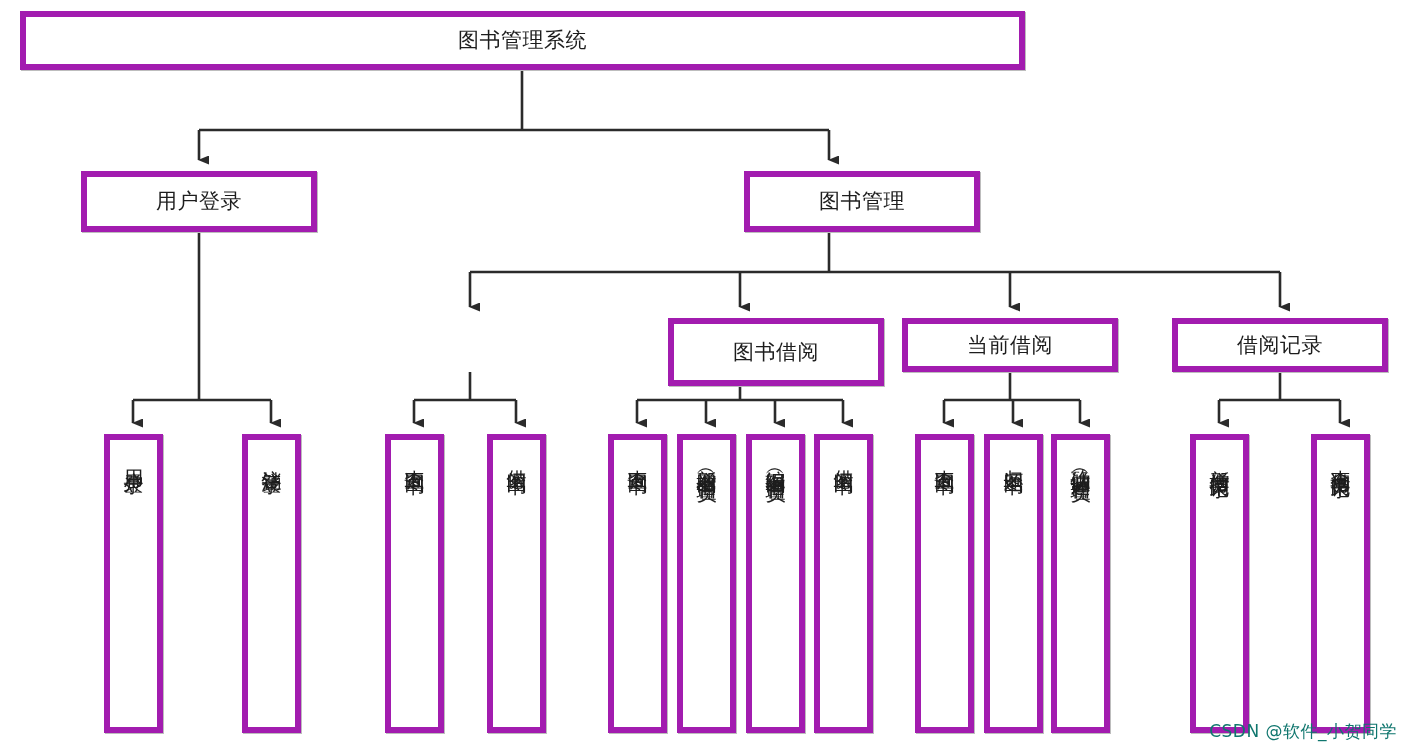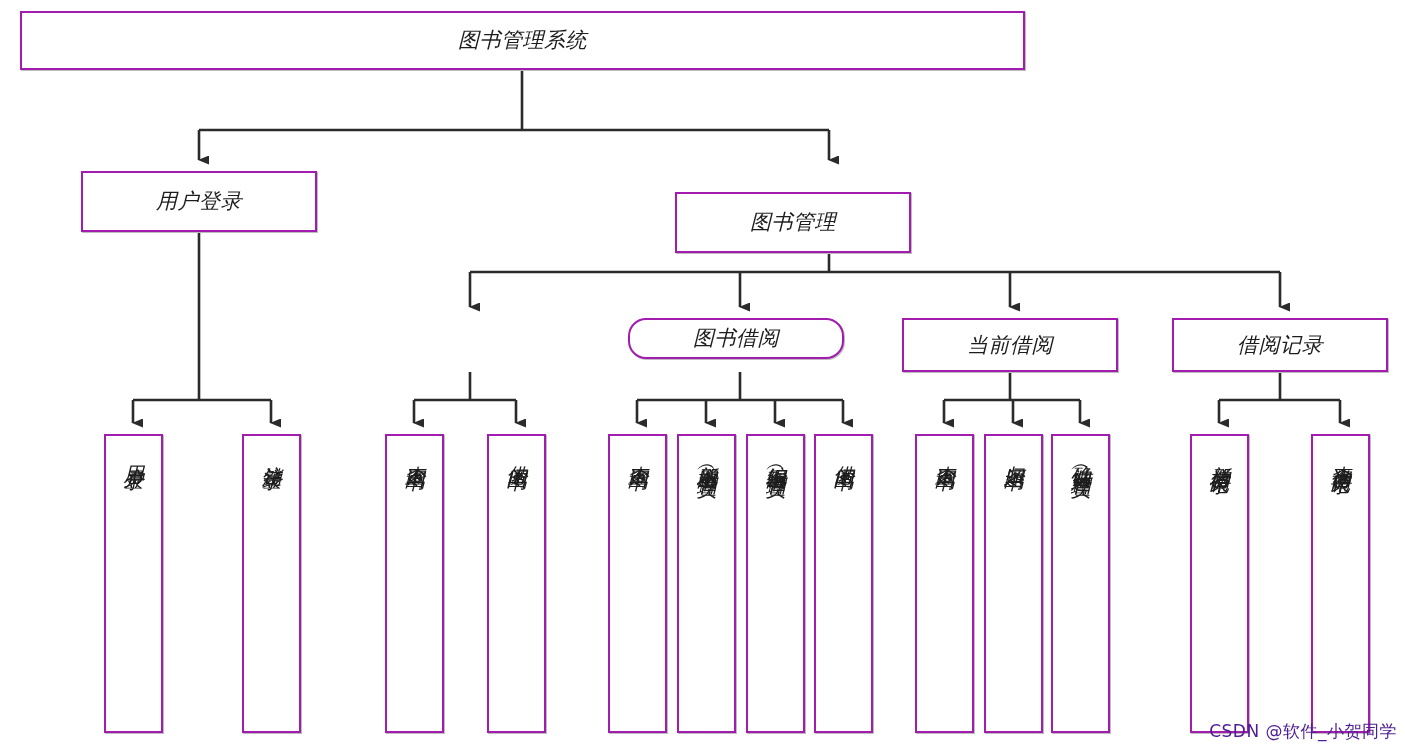--- a/index.html
+++ b/index.html
@@ -23,27 +23,26 @@
     left: 0;
     top: 0;
     width: 1405px;
     height: 747px;
     pointer-events: none;
   }
   .node {
     position: absolute;
     box-sizing: border-box;
     background: #ffffff;
-    border: 2px solid #a21caf;
+    border: 6px solid #a21caf;
     box-shadow: 1px 1px 0 #bdbdbd;
     display: flex;
     align-items: center;
     justify-content: center;
     z-index: 2;
-    font-style: italic;
   }
   .node-label {
     color: #1d1d1d;
     font-size: 21px;
     line-height: 1.18;
     letter-spacing: 0.5px;
     white-space: nowrap;
     text-align: center;
   }
   
@@ -64,21 +63,21 @@
     letter-spacing: 2px;
     white-space: nowrap;
   }
   .node.v.tall .node-label {
     padding-top: 0;
   }
   #watermark {
     position: absolute;
     right: 8px;
     bottom: 4px;
-    color: #4c1d95;
+    color: #0f766e;
     font-size: 17px;
     letter-spacing: 0.5px;
     z-index: 5;
     white-space: nowrap;
   }
 </style>
 </head>
 <body>
 
 <div id="diagram-root">
@@ -133,25 +132,25 @@
     </g>
   </svg>
 
   <div class="node h" id="node-root" style="left: 20px; top: 11px; width: 1005px; height: 59px;">
     <span class="node-label">图书管理系统</span>
   </div>
 
   <div class="node h" id="node-l2-0" style="left: 81px; top: 171px; width: 236px; height: 61px;">
     <span class="node-label">用户登录</span>
   </div>
-  <div class="node h" id="node-l2-1" style="left: 675px; top: 171px; width: 236px; height: 61px; margin-top: 21px;">
+  <div class="node h" id="node-l2-1" style="left: 744px; top: 171px; width: 236px; height: 61px;">
     <span class="node-label">图书管理</span>
   </div>
 
-  <div class="node h" id="node-l3-1" style="left: 628px; top: 318px; width: 216px; height: 41px; border-radius: 18px;">
+  <div class="node h" id="node-l3-1" style="left: 668px; top: 318px; width: 216px; height: 68px;">
     <span class="node-label">图书借阅</span>
   </div>
   <div class="node h" id="node-l3-3" style="left: 1172px; top: 318px; width: 216px; height: 54px;">
     <span class="node-label">借阅记录</span>
   </div>
   <div class="node h" id="node-l3-2" style="left: 902px; top: 318px; width: 216px; height: 54px;">
     <span class="node-label">当前借阅</span>
   </div>
 
   <div class="node v" id="node-leaf-0" style="left: 104px; top: 434px; width: 59px; height: 299px;">

